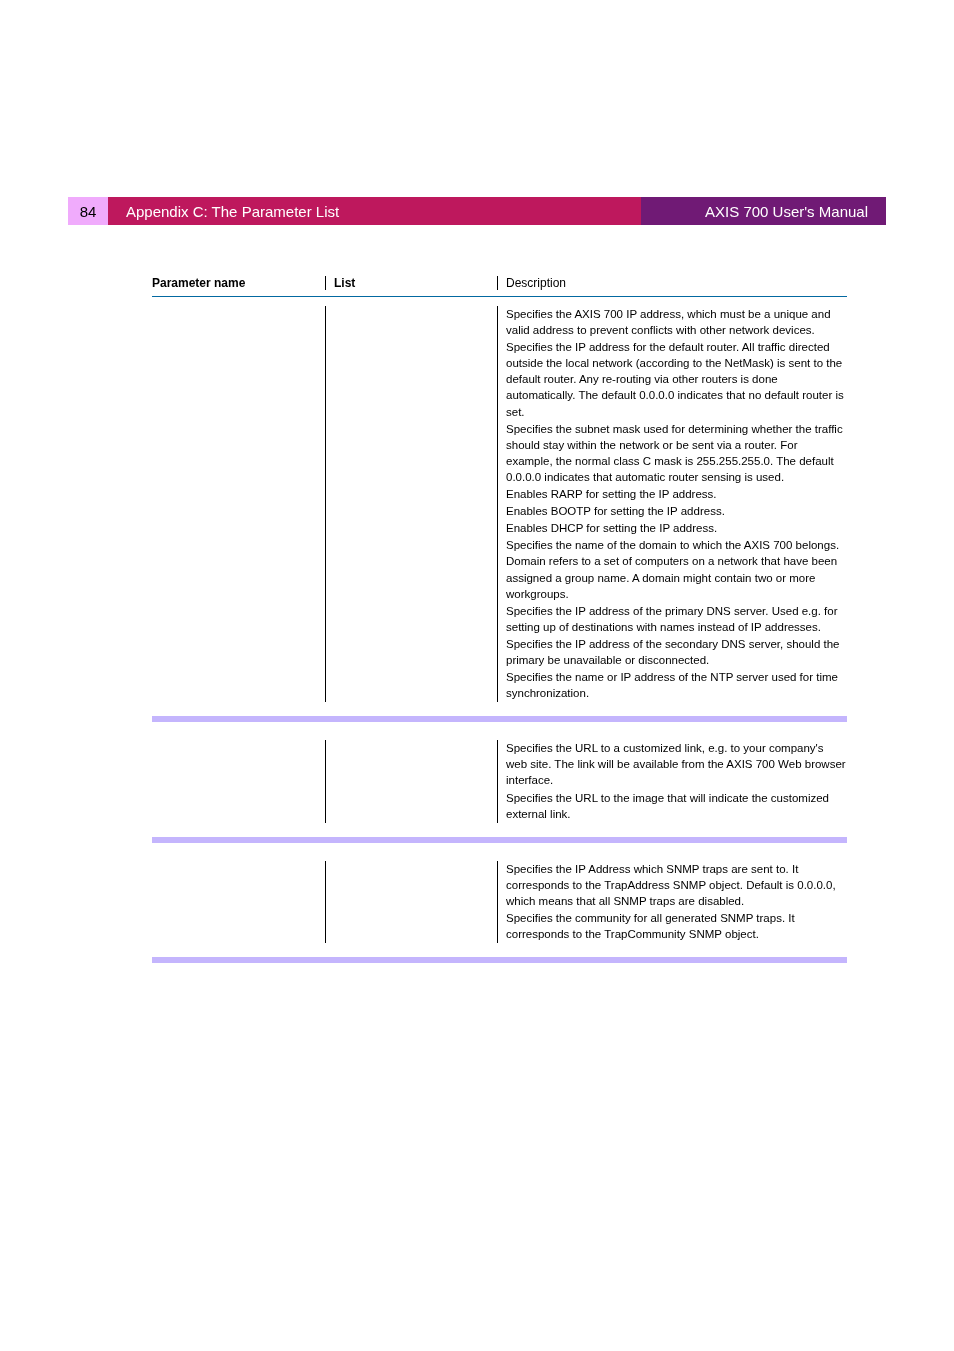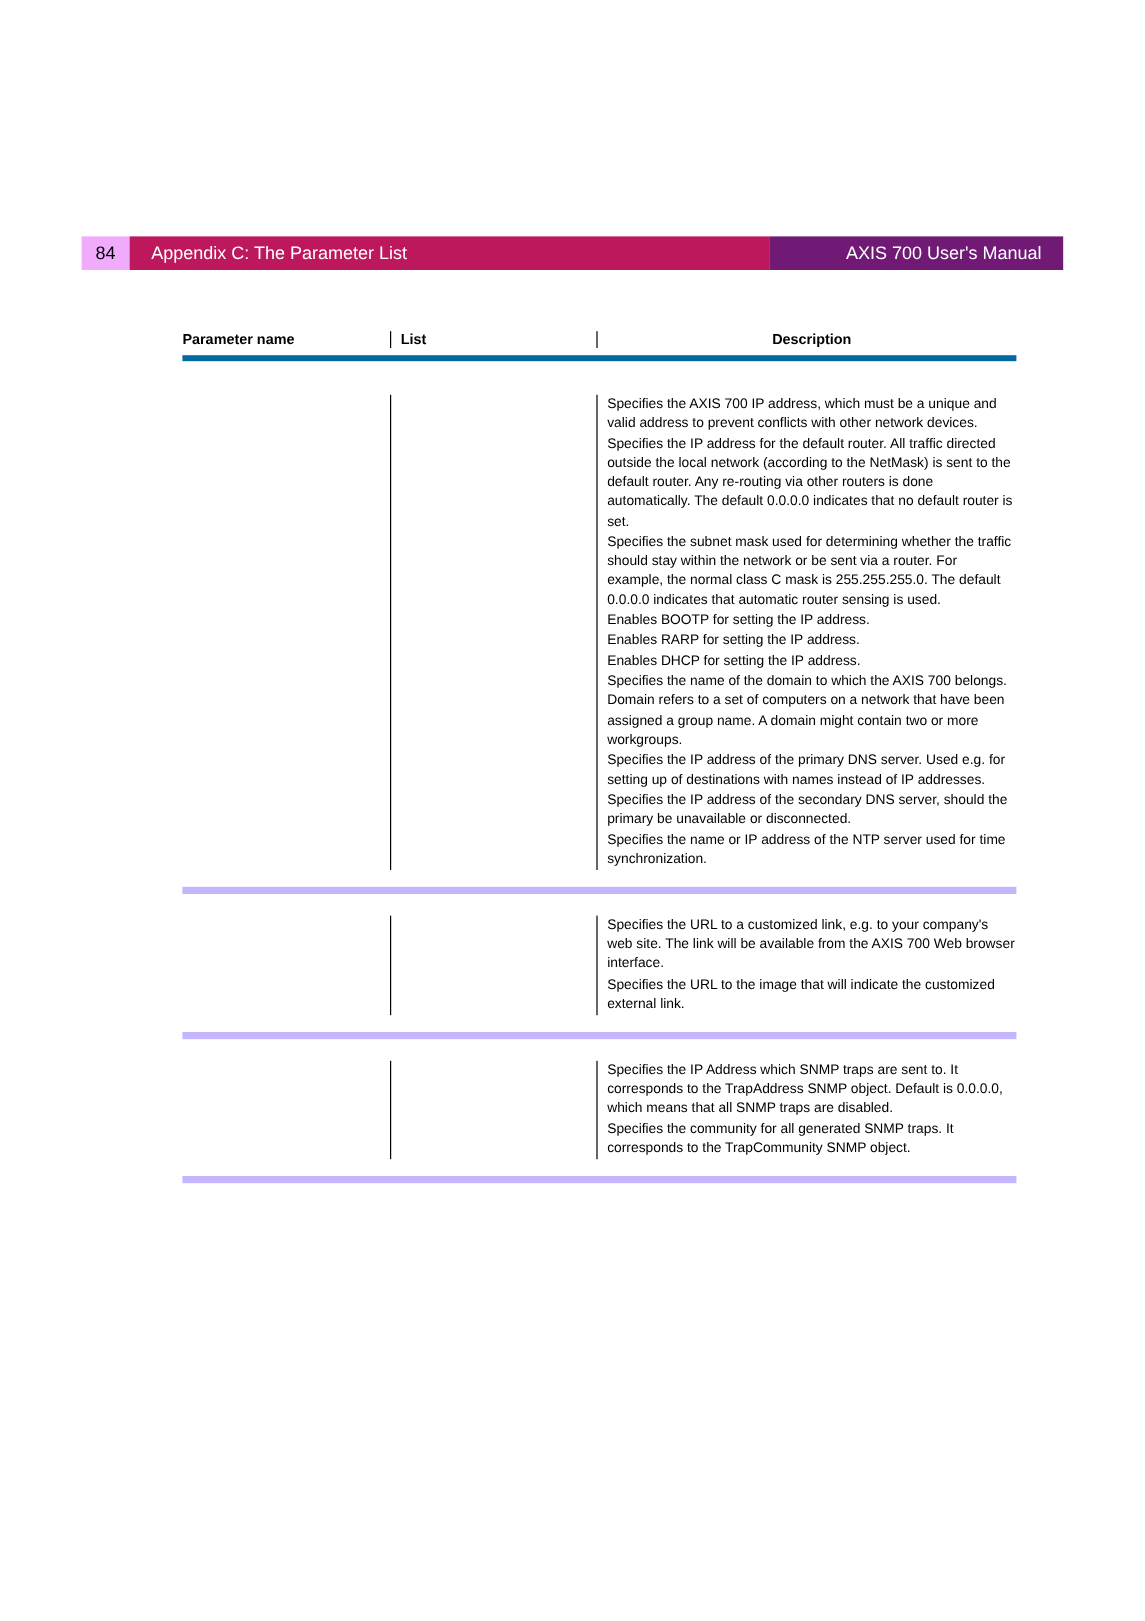--- a/index.html
+++ b/index.html
@@ -59,43 +59,42 @@
       font-weight: normal;
     }
     .content {
       position: absolute;
       top: 276px;
       left: 152px;
       width: 695px;
     }
     .table-header {
       display: flex;
-      border-bottom: 5px solid #0369a1;
+      border-bottom: 1px solid #0369a1;
       padding-bottom: 6px;
-      margin-bottom: 28px;
+      margin-bottom: 9px;
     }
     .col-param {
       width: 174px;
       border-right: 1px solid #000000;
       font-size: 12px;
       font-weight: bold;
     }
     .col-value {
       width: 172px;
       border-right: 1px solid #000000;
       padding-left: 8px;
       font-size: 12px;
       font-weight: bold;
     }
     .col-desc {
       flex: 1;
       padding-left: 8px;
       font-size: 12px;
-      font-weight: bold;
-      text-align: center;
+      font-weight: normal;
     }
     .section {
       display: flex;
       border-bottom: 6px solid #c4b5fd;
       padding-bottom: 14px;
       margin-bottom: 18px;
     }
     .section-param {
       width: 174px;
       border-right: 1px solid #000000;
@@ -140,22 +139,22 @@
   </div>
 
   <div id="sections-container">
       <div class="section">
         <div class="section-param"></div>
         <div class="section-value"></div>
         <div class="section-desc">
           <div class="desc-para"><span>Specifies the AXIS 700 IP address, which must be a unique and valid address to prevent conflicts with other network devices.</span></div>
           <div class="desc-para"><span>Specifies the IP address for the default router. All traffic directed outside the local network (according to the NetMask) is sent to the default router. Any re-routing via other routers is done automatically. The default </span><span class="italic">0.0.0.0</span><span> indicates that no default router is set.</span></div>
           <div class="desc-para"><span>Specifies the subnet mask used for determining whether the traffic should stay within the network or be sent via a router. For example, the normal class C mask is 255.255.255.0. The default </span><span class="italic">0.0.0.0</span><span> indicates that automatic router sensing is used.</span></div>
+          <div class="desc-para"><span>Enables RARP for setting the IP address.</span></div>
           <div class="desc-para"><span>Enables BOOTP for setting the IP address.</span></div>
-          <div class="desc-para"><span>Enables RARP for setting the IP address.</span></div>
           <div class="desc-para"><span>Enables DHCP for setting the IP address.</span></div>
           <div class="desc-para"><span>Specifies the name of the domain to which the AXIS 700 belongs. Domain refers to a set of computers on a network that have been assigned a group name. A domain might contain two or more workgroups.</span></div>
           <div class="desc-para"><span>Specifies the IP address of the primary DNS server. Used e.g. for setting up of destinations with names instead of IP addresses.</span></div>
           <div class="desc-para"><span>Specifies the IP address of the secondary DNS server, should the primary be unavailable or disconnected.</span></div>
           <div class="desc-para"><span>Specifies the name or IP address of the NTP server used for time synchronization.</span></div>
         </div>
       </div>
       <div class="section">
         <div class="section-param"></div>
         <div class="section-value"></div>

